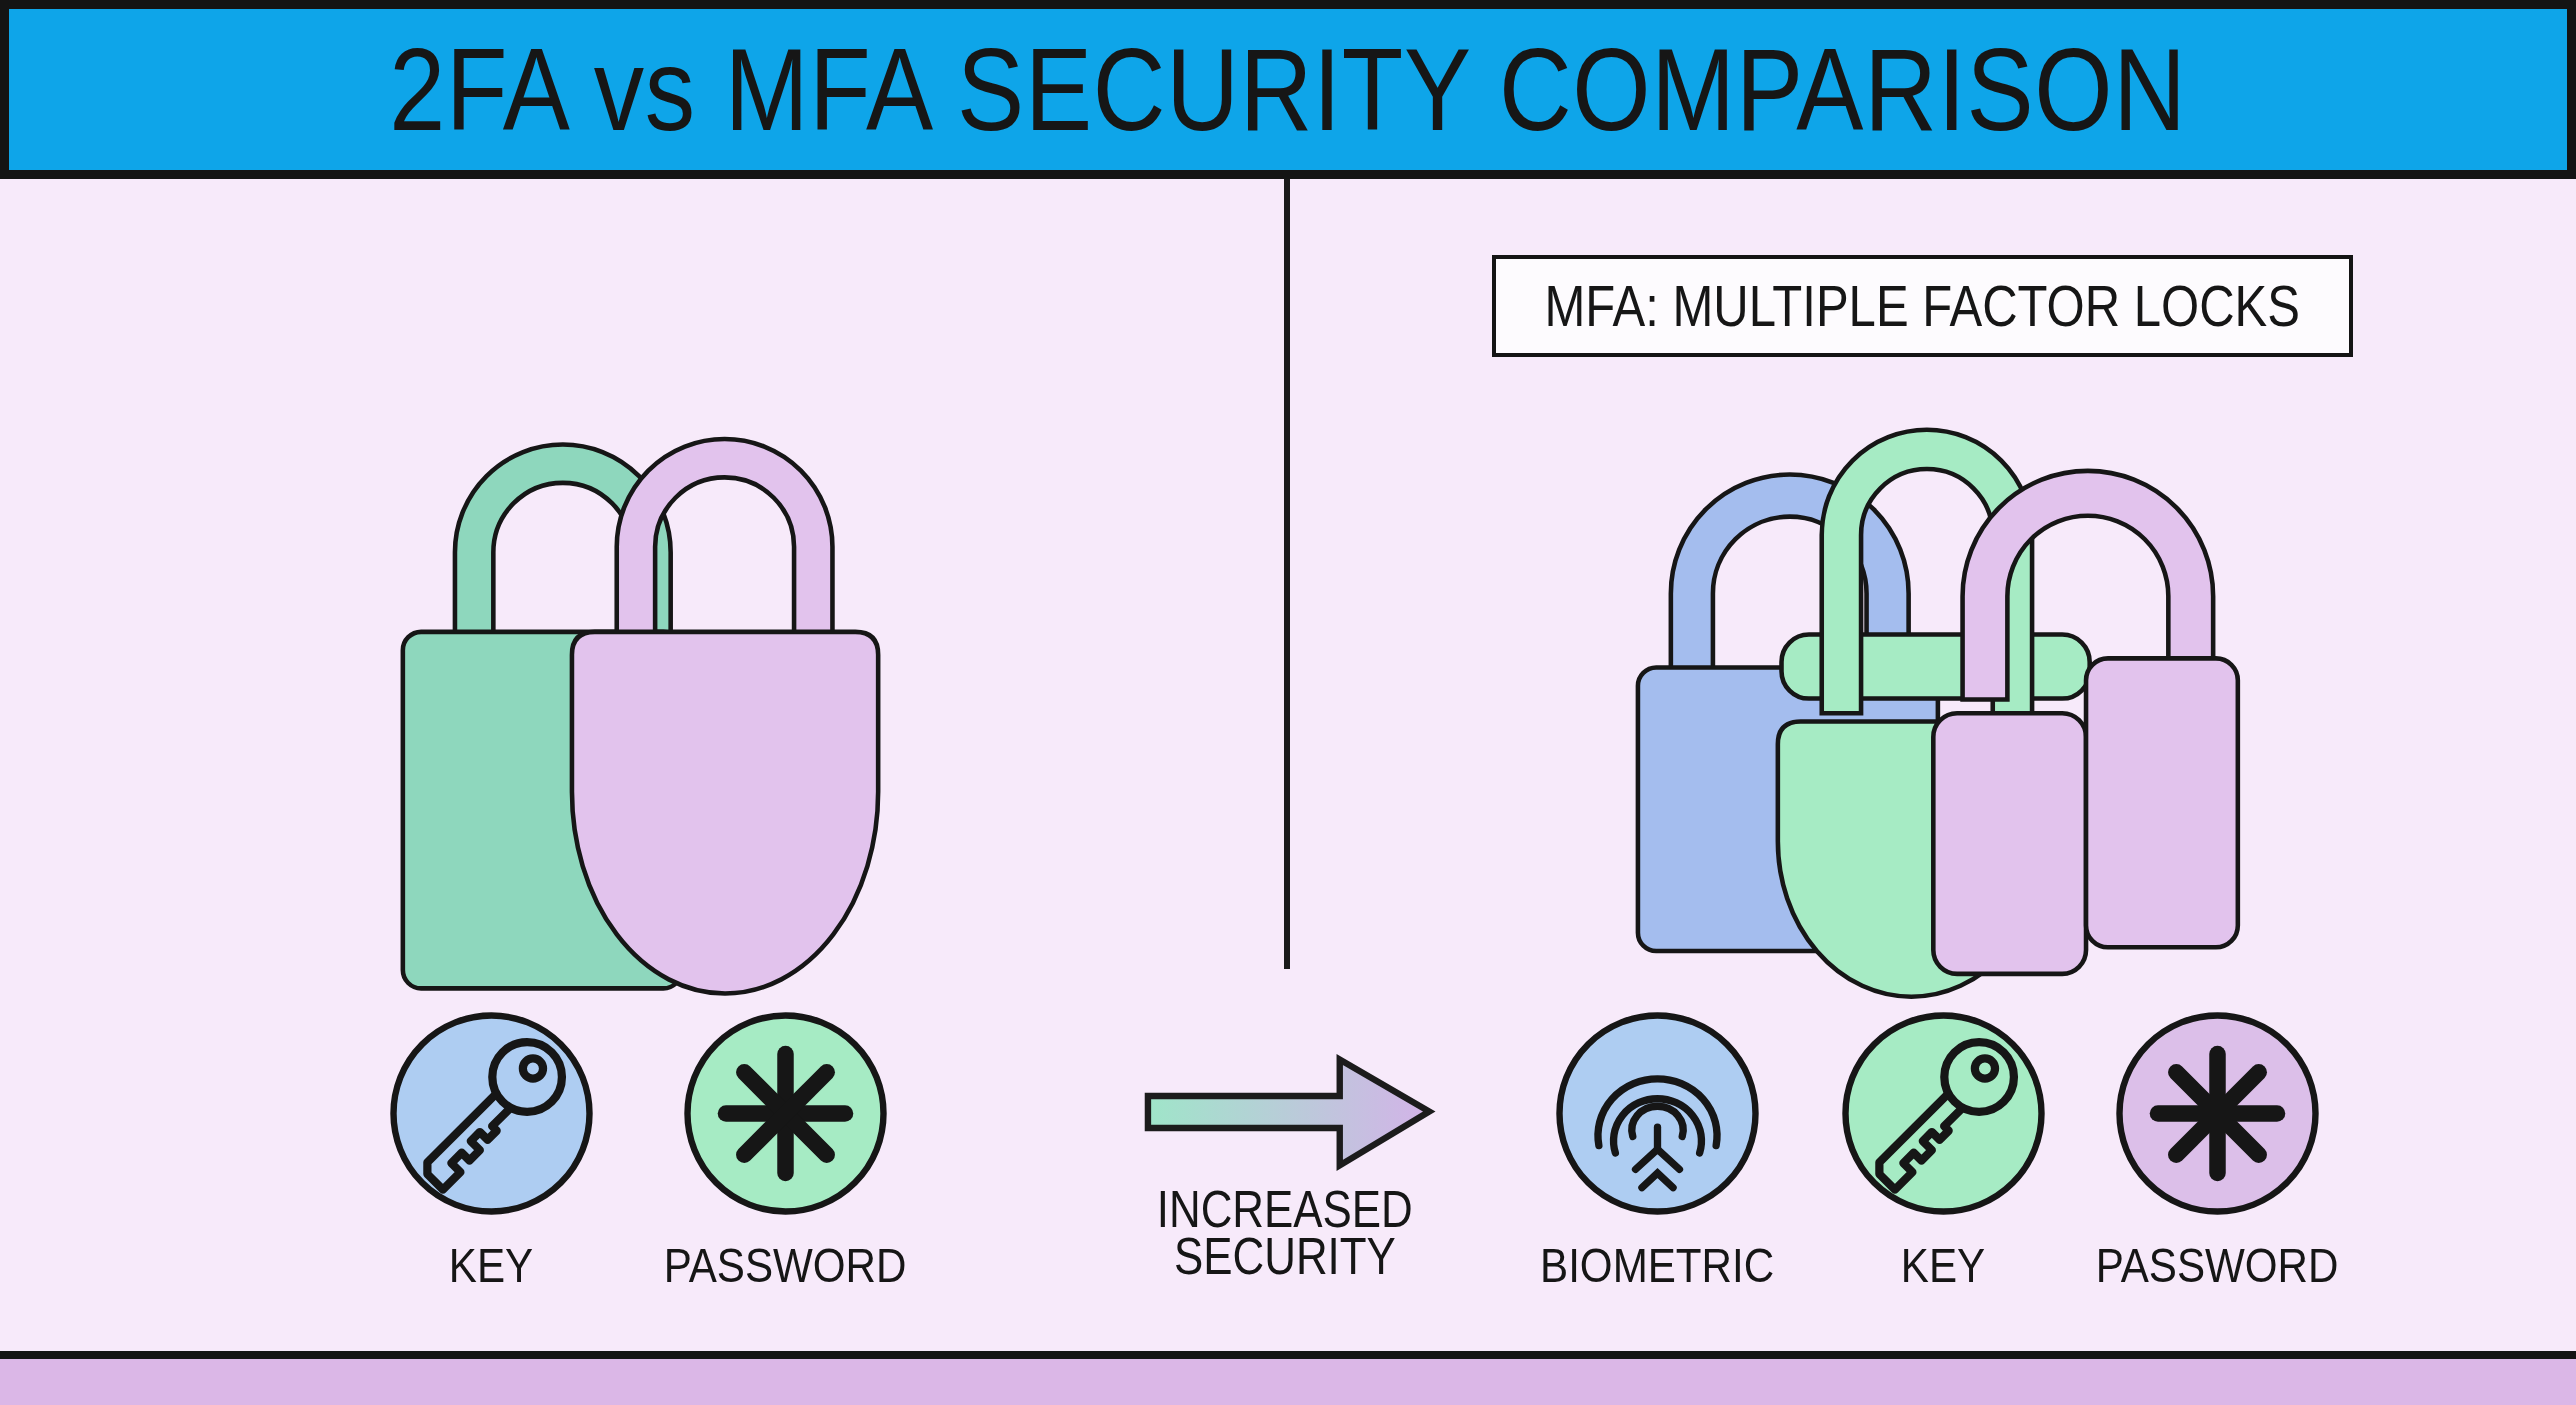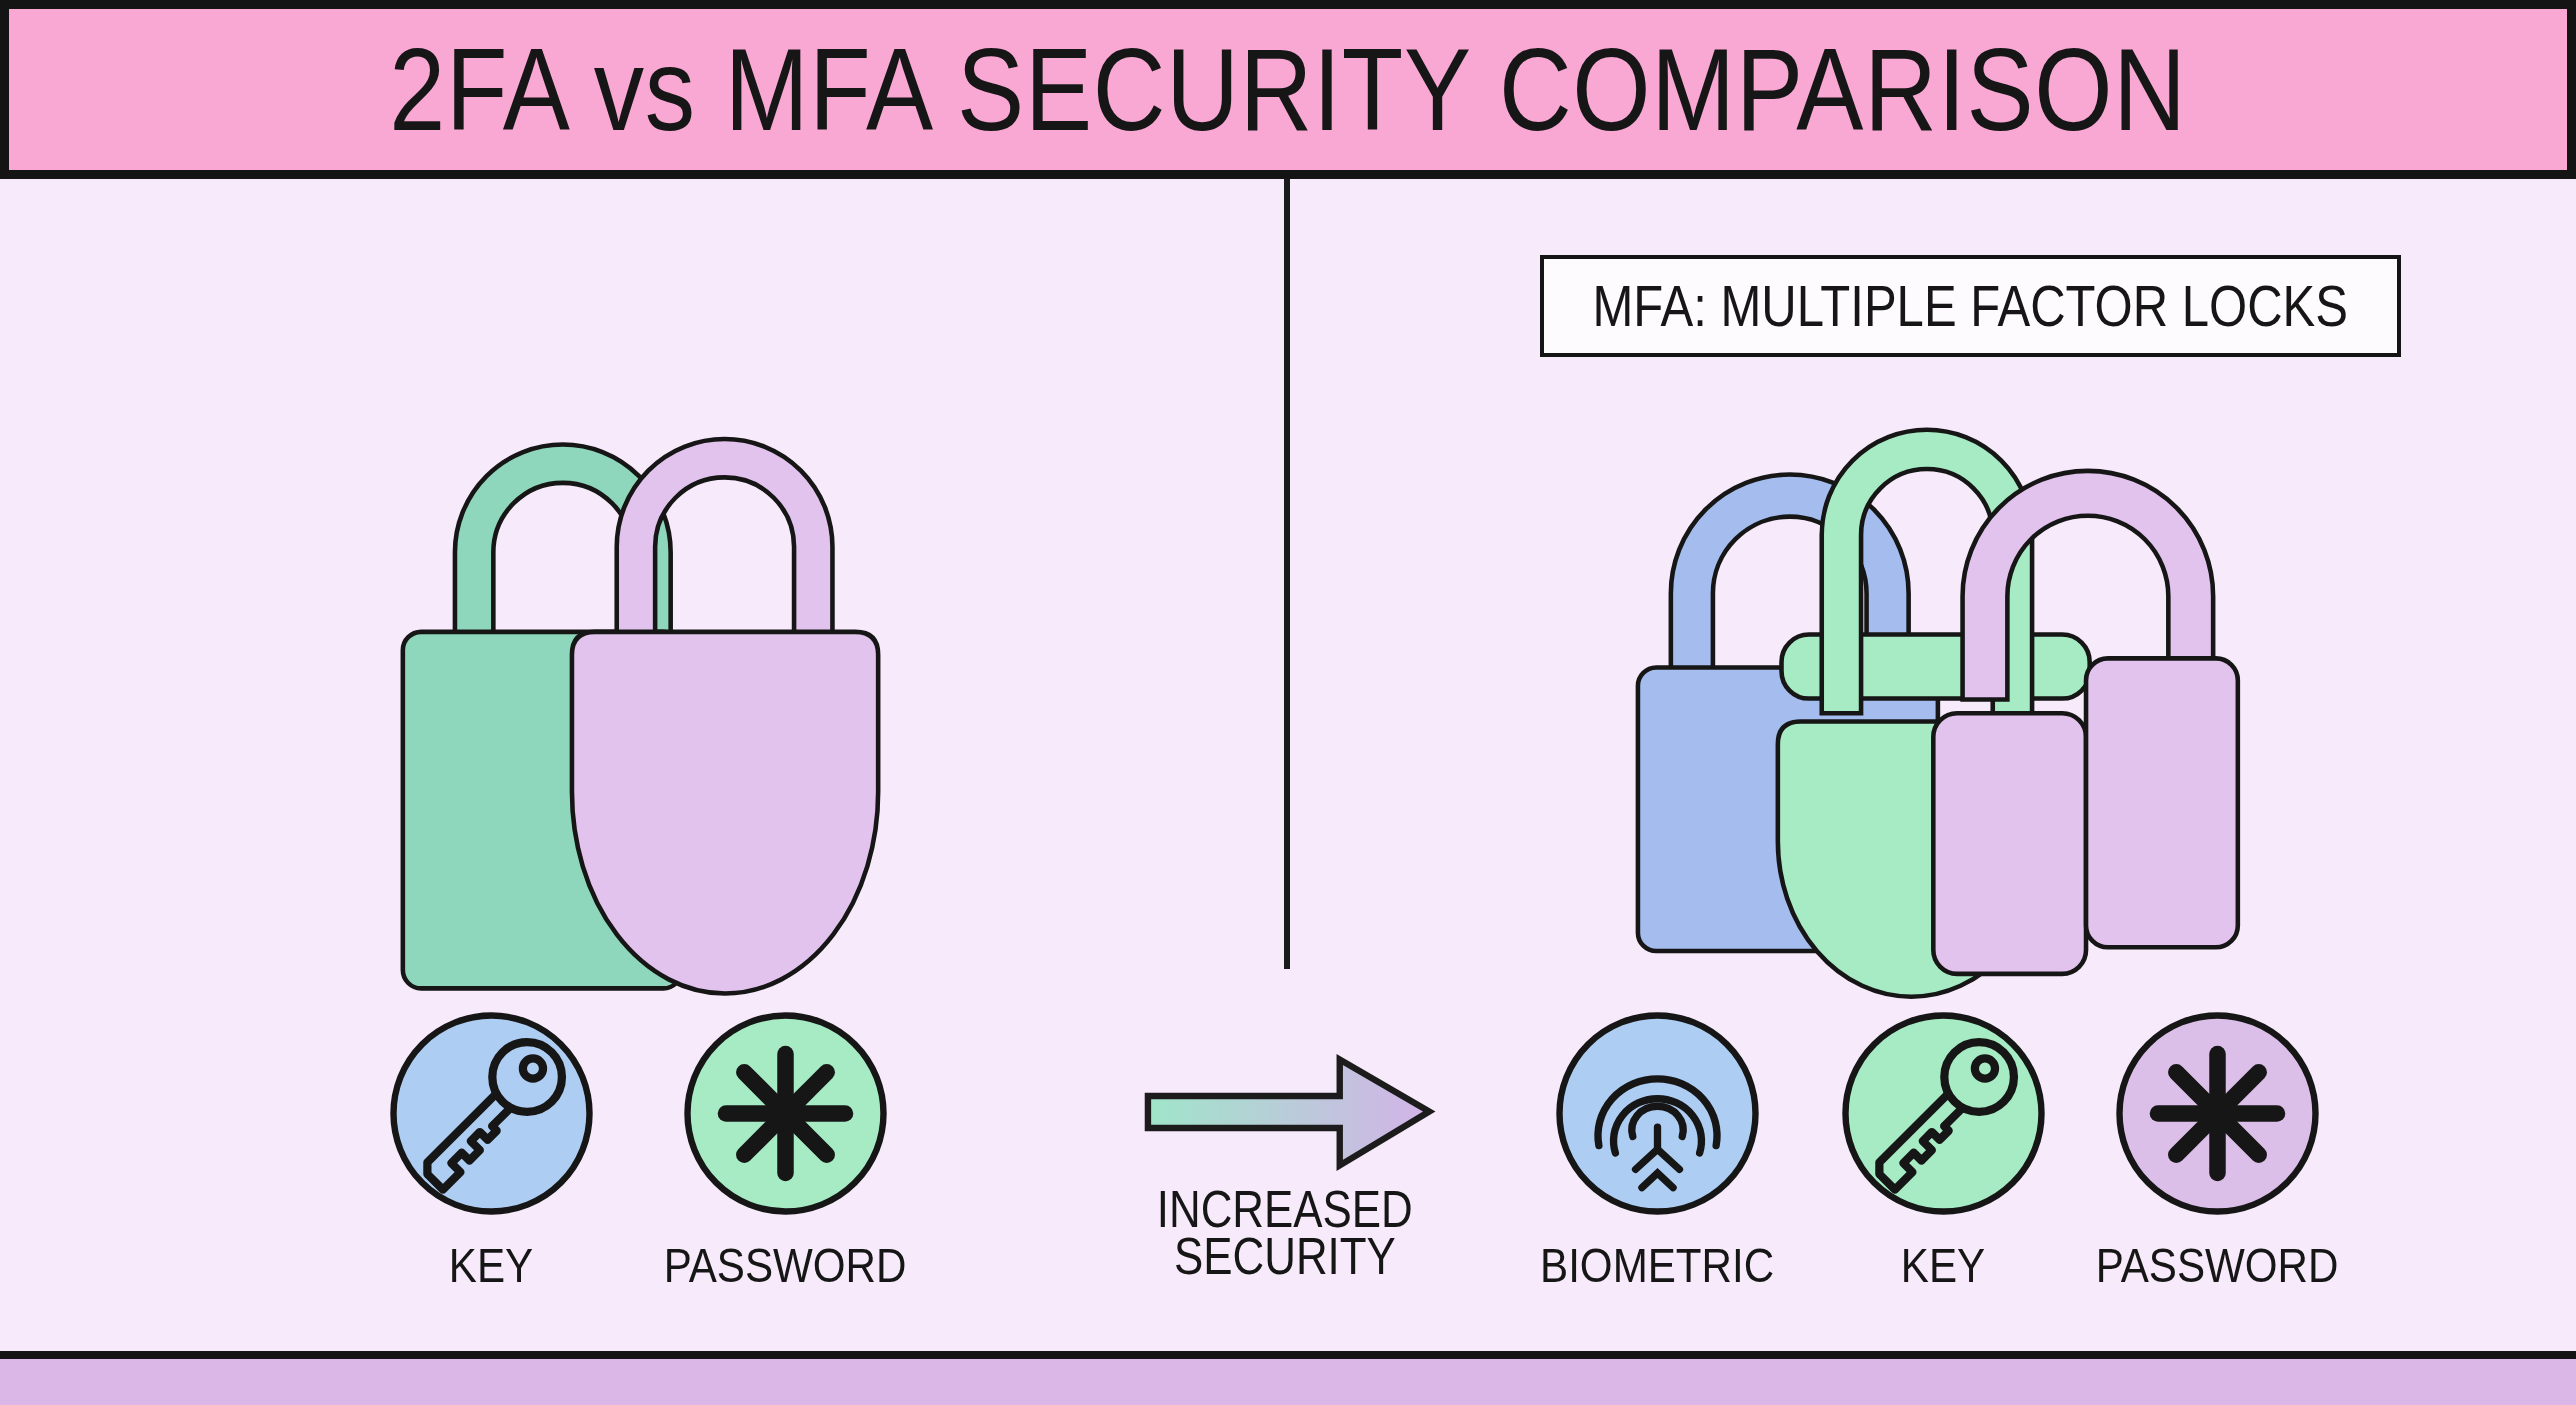--- a/index.html
+++ b/index.html
@@ -7,21 +7,21 @@
     position:relative;
     width:2576px;height:1405px;
     background:#f7eafa;
     overflow:hidden;
     font-family:"Liberation Sans","DejaVu Sans",sans-serif;
     color:#161616;
   }
   
   .header{
     position:absolute;left:0;top:0;width:2576px;height:179px;
-    background:#f9a8d4;
+    background:#0ea5e9;
     border:9.1px solid #141414;
     box-sizing:border-box;
     display:flex;align-items:center;justify-content:center;
   }
   .title{
     font-size:117px;
     font-weight:500;
     letter-spacing:0.9px;
     white-space:nowrap;
   }
@@ -33,21 +33,21 @@
   }
   
   .label-box{
     position:absolute;
     background:#fdfbfe;
     border:4.6px solid #141414;
     box-sizing:border-box;
     display:flex;align-items:center;justify-content:center;
   }
   .label-box.left{left:287px;top:258px;width:726px;height:102px;}
-  .label-box.right{left:1540px;top:255px;width:861px;height:102px;}
+  .label-box.right{left:1492px;top:255px;width:861px;height:102px;}
   .label-box .txt{font-size:57px;font-weight:500;white-space:nowrap;}
   
   .locks{position:absolute;}
   .locks.left{left:348px;top:403px;}
   .locks.right{left:1592px;top:384px;}
   
   .factor-icon{position:absolute;width:207px;height:207px;}
   .factor-label{
     position:absolute;width:384px;text-align:center;top:1237px;
     font-size:49px;font-weight:500;text-decoration:underline;

